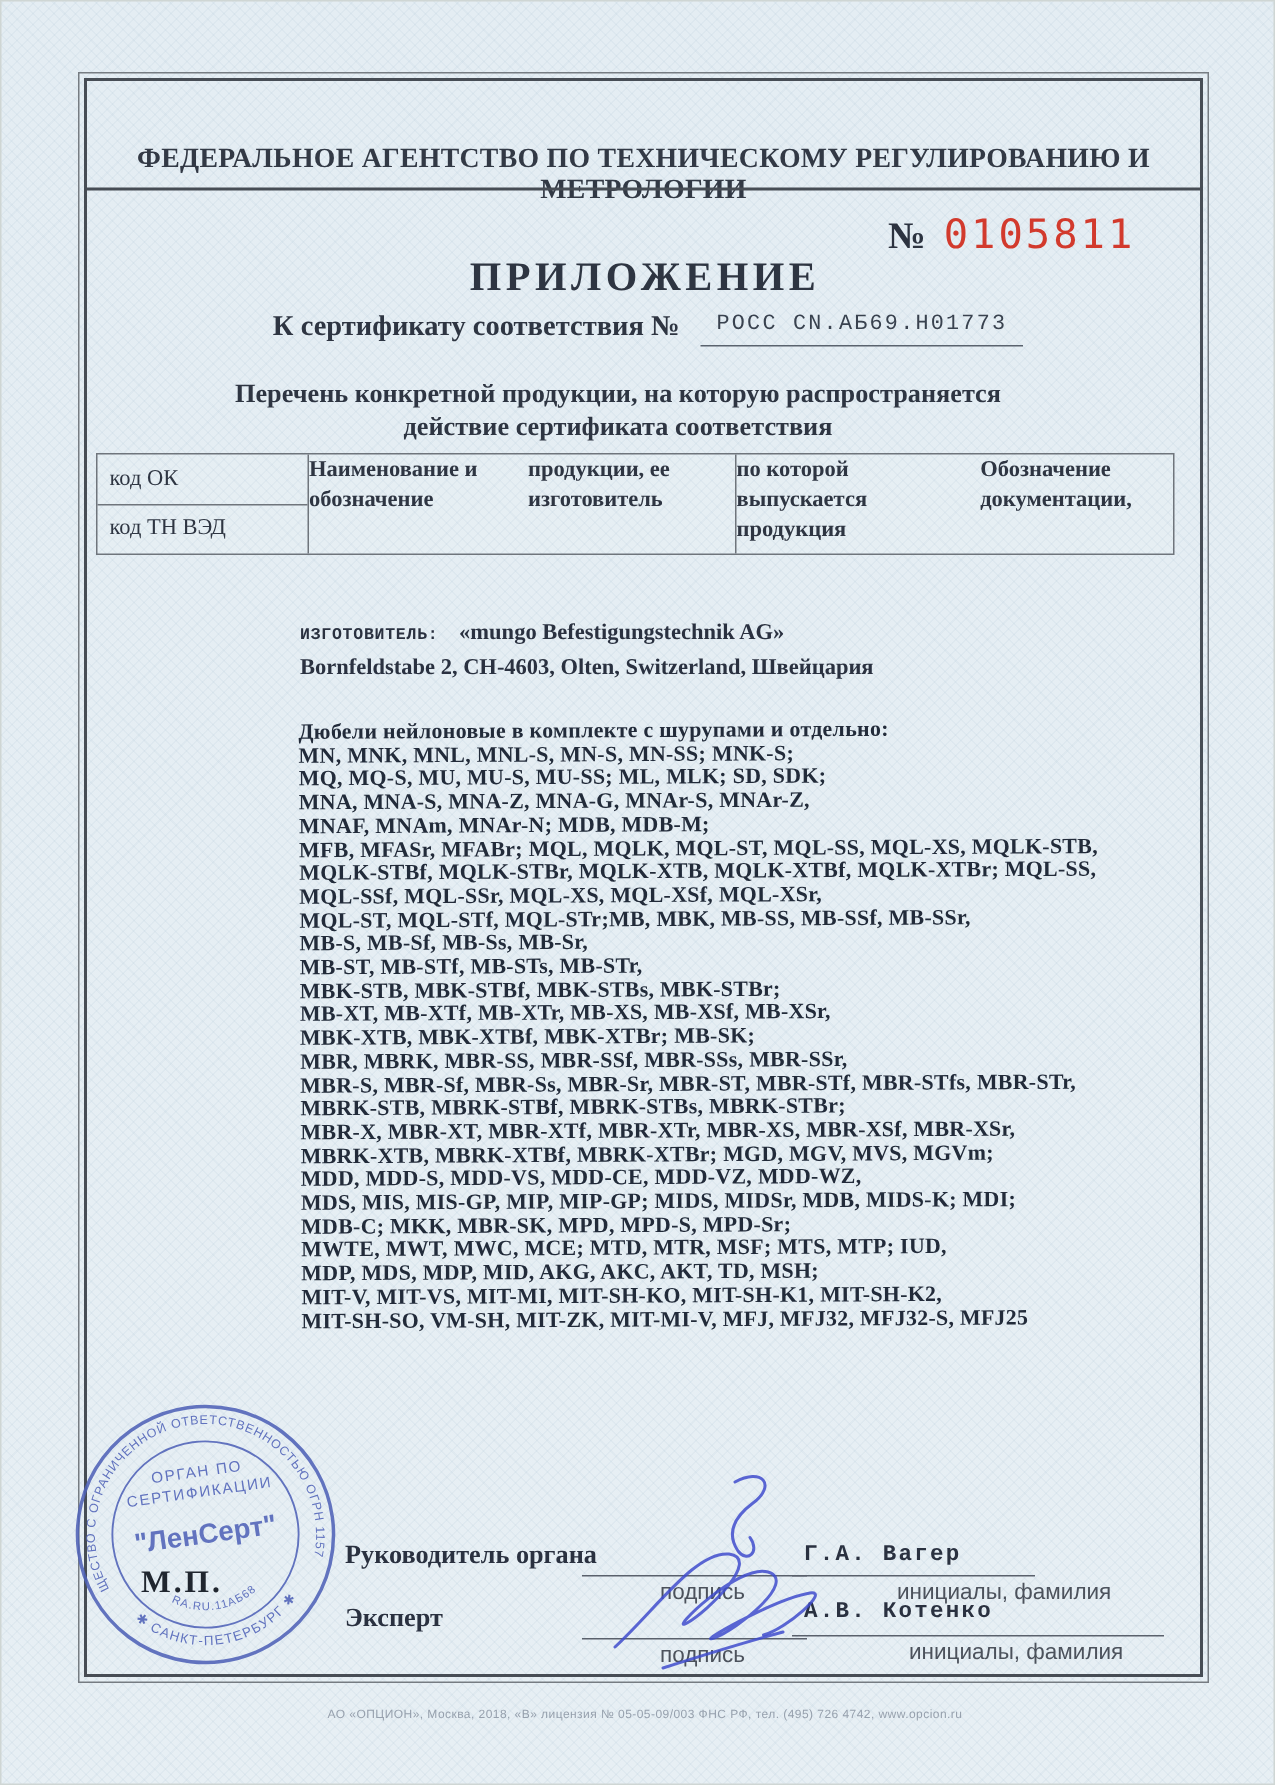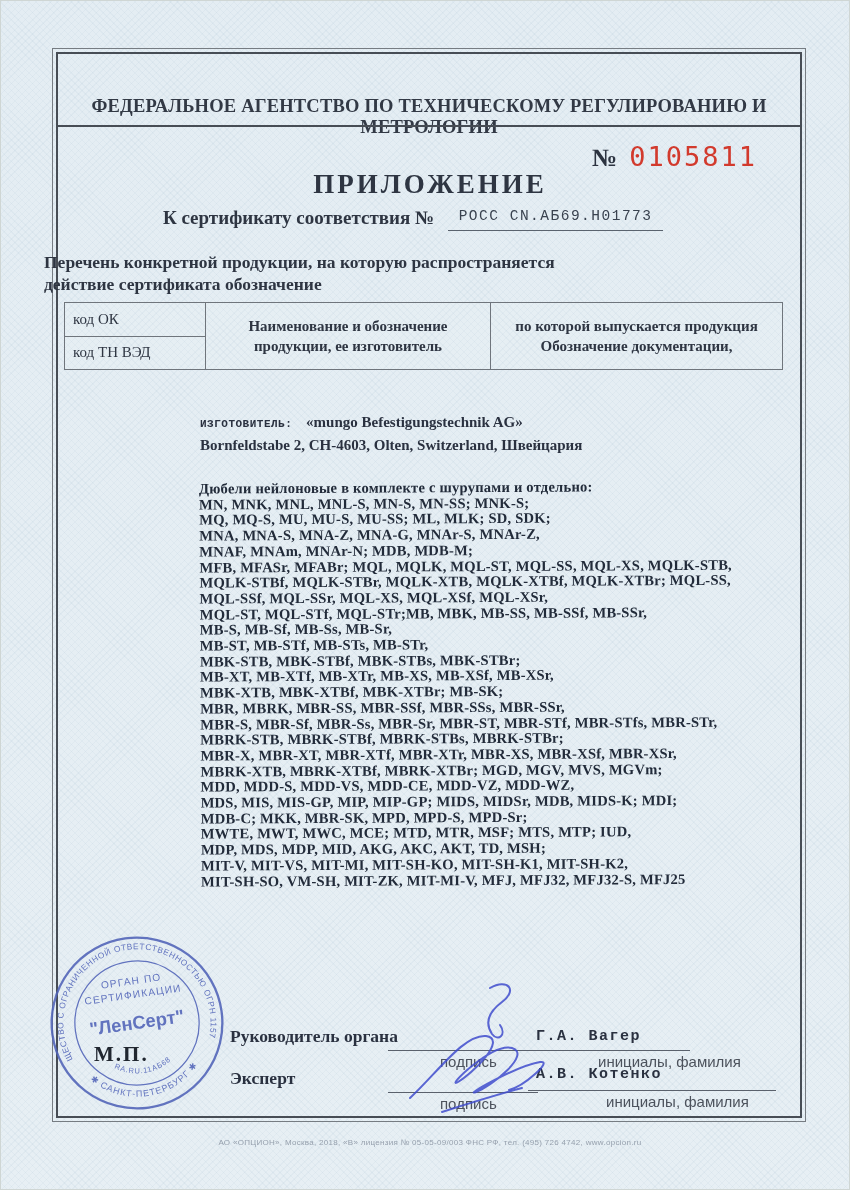--- a/index.html
+++ b/index.html
@@ -18,37 +18,37 @@
   .hdr1{position:absolute; left:56px; top:60px; width:746px; text-align:center;
     font-size:28px; font-weight:bold; letter-spacing:7px; color:#323945;}
   .hdr2{position:absolute; left:56px; top:96px; width:746px; text-align:center;
     font-size:18.5px; font-weight:bold; letter-spacing:0.2px; color:#323945;}
   .hdr-divider{position:absolute; left:57px; top:125px; width:744px; height:2px; background:#474d55;}
   .num-row{position:absolute; left:592px; top:141px; display:flex; align-items:baseline; gap:12px;}
   .num-label{font-size:25px; font-weight:bold; color:#2c3340;}
   .num-value{font-family:"DejaVu Sans Mono", monospace; font-size:27px; color:#d23a2d; letter-spacing:2px;}
   .doc-title{position:absolute; left:52px; top:169px; width:756px; text-align:center;
     font-size:27px; font-weight:bold; letter-spacing:3px; color:#2e3542;}
-  .cert-ref{position:absolute; left:35px; top:207px; width:756px; display:flex;
+  .cert-ref{position:absolute; left:54px; top:207px; width:756px; display:flex;
     justify-content:center; align-items:flex-end; gap:14px;}
   .cert-ref-label{font-size:19px; font-weight:bold; color:#2e3542; padding-bottom:2px;}
   .cert-ref-value{font-family:"Liberation Mono", monospace; font-size:14.5px; letter-spacing:1.5px;
     color:#39424f; border-bottom:1.5px solid #5a636e; padding:0 10px 6px 10px; min-width:195px; text-align:center;}
-  .subtitle{position:absolute; left:44px; width:756px; 
+  .subtitle{position:absolute; left:34px; width:756px; text-align:center;
     font-size:17.5px; font-weight:bold; color:#2e3542;}
   .sub1{top:252px;} .sub2{top:274px;}
   .tbl{position:absolute; left:64px; top:302px; width:719px; height:68px;
     border:1px solid #6f757c; box-sizing:border-box; display:grid;
     grid-template-columns:141px 285px 1fr; background:rgba(255,255,255,0.06);}
   .tbl-col1{border-right:1px solid #6f757c; display:flex; flex-direction:column;}
   .tbl-col1 > div{flex:1; display:flex; align-items:center; padding-left:8px; font-size:15px; color:#2e3542;}
   .tbl-col1 > div:first-child{border-bottom:1px solid #6f757c;}
   .tbl-col2{border-right:1px solid #6f757c;}
-  .tbl-col2,.tbl-col3{display:flex; flex-direction:column; justify-content:center;
-    text-align:center; font-size:15px; font-weight:bold; color:#2e3542; line-height:20px;}
+  .tbl-col2,.tbl-col3{display:flex; flex-direction:row; justify-content:center;
+    font-size:15px; font-weight:bold; color:#2e3542; line-height:20px;}
   .manu{position:absolute; left:200px; top:414px; font-size:15px; font-weight:bold; color:#2a3140;}
   .manu-label{font-family:"Liberation Mono", monospace; font-size:11px; letter-spacing:0.5px; margin-right:10px;}
   .manu-addr{position:absolute; left:200px; top:437px; font-size:15px; font-weight:bold; color:#2a3140;}
   .plist{position:absolute; left:200px; top:480px; width:585px; transform:rotate(-0.3deg);}
   .pl{font-size:14.6px; font-weight:bold; line-height:15.7px; color:#222b3a; letter-spacing:0.2px; white-space:nowrap;}
   .stamp{position:absolute; left:40px; top:926px; transform:rotate(-8deg); opacity:0.88;}
   .mp{position:absolute; left:94px; top:1042px; font-size:21px; font-weight:600;
     letter-spacing:2px; color:#20262f;}
   .sig-overlay{position:absolute; left:372px; top:976px;}
   .role{position:absolute; left:230px; font-size:17.5px; font-weight:bold; color:#2a3140;}
@@ -86,21 +86,21 @@
   </div>
 
   <div class="doc-title">ПРИЛОЖЕНИЕ</div>
 
   <div class="cert-ref">
     <span class="cert-ref-label">К сертификату соответствия №</span>
     <span class="cert-ref-value">РОСС CN.АБ69.Н01773</span>
   </div>
 
   <div class="subtitle sub1">Перечень конкретной продукции,  на которую распространяется</div>
-  <div class="subtitle sub2">действие сертификата обозначение</div>
+  <div class="subtitle sub2">действие сертификата соответствия</div>
 
   <div class="tbl">
     <div class="tbl-col1">
       <div>код ОК</div>
       <div>код ТН ВЭД</div>
     </div>
     <div class="tbl-col2">
       <div>Наименование и обозначение</div>
       <div>продукции, ее изготовитель</div>
     </div>

